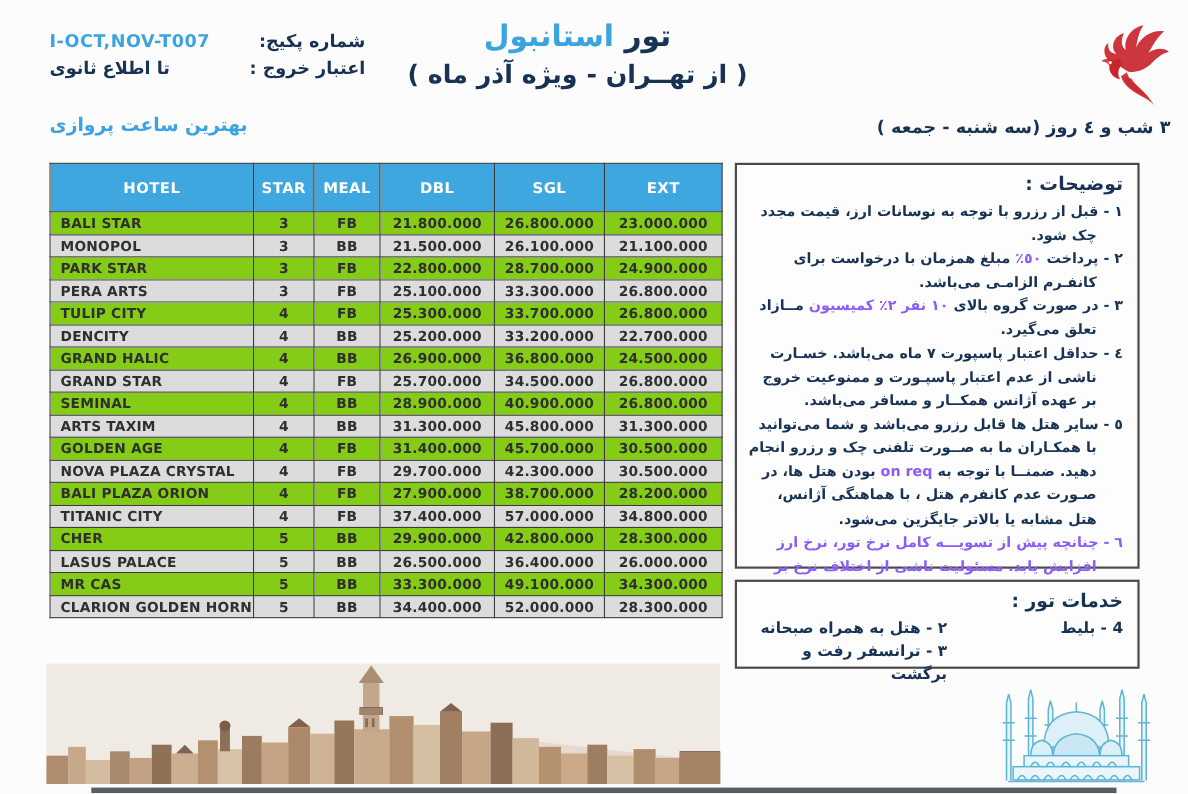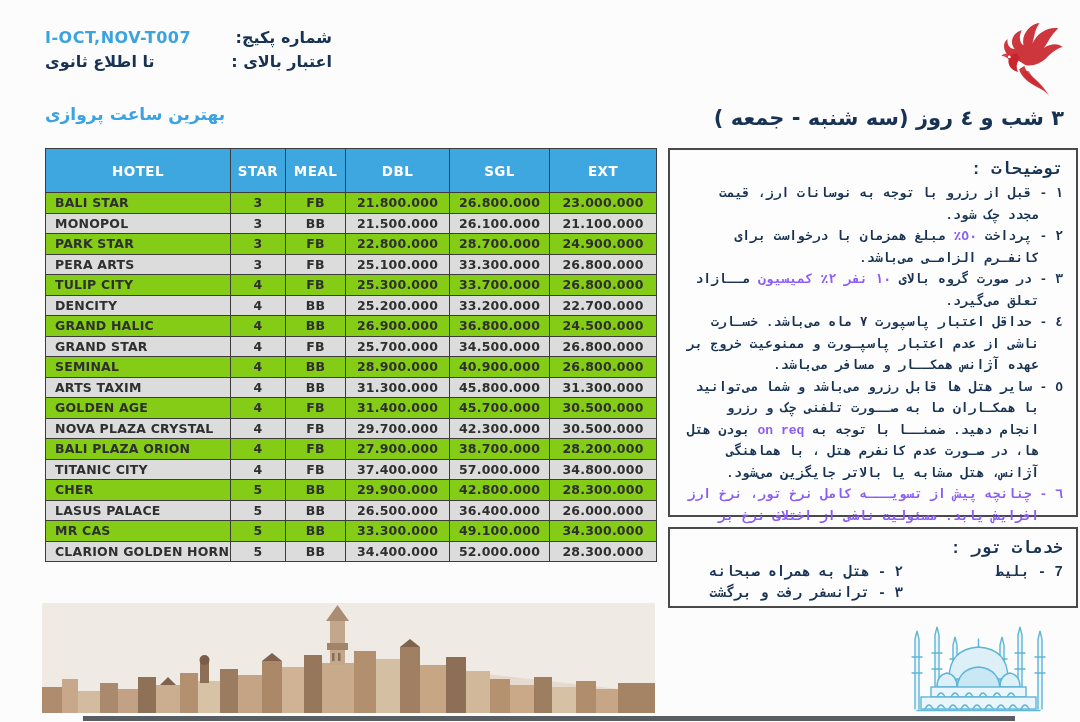--- a/index.html
+++ b/index.html
@@ -11,21 +11,21 @@
   
   .pkg-info { position:absolute; right:748px; left:45px; top:26px; direction:rtl; color:#173253; }
   .pkg-row { display:flex; justify-content:space-between; align-items:baseline; font-weight:bold; font-size:16px; line-height:24px; }
   .pkg-val-blue { color:#3ba3df; font-size:16px; letter-spacing:.5px; direction:ltr; }
   .pkg-val-dark { color:#173253; }
   .title-block { position:absolute; left:330px; width:390px; top:16px; text-align:center; direction:rtl; }
   .title-line1 { font-size:27px; font-weight:bold; color:#173253; line-height:36px; }
   .title-line1 .hl { color:#3ba3df; }
   .title-line2 { font-size:23px; font-weight:bold; color:#173253; line-height:32px; }
   .logo { position:absolute; left:988px; top:12px; width:80px; height:88px; }
-  .duration-note { position:absolute; right:16px; top:106px; direction:rtl; font-size:21px; font-weight:bold; color:#173253; }
+  .duration-note { position:absolute; right:16px; top:106px; direction:rtl; font-size:16px; font-weight:bold; color:#173253; }
   .best-flight { position:absolute; left:45px; top:104px; direction:rtl; font-size:17px; font-weight:bold; color:#3ba3df; }
 
   
   table.prices {
     position:absolute; left:45px; top:148px; width:611px;
     border-collapse:collapse; table-layout:fixed;
     font-size:12.5px; color:#2f2f2f;
   }
   table.prices th, table.prices td {
     border:1.6px solid #3c3c3c; height:20.5px; padding:0 4px;
@@ -33,21 +33,21 @@
   }
   table.prices th {
     background:#3fa7e0; color:#ffffff; height:44px; font-size:13.5px; letter-spacing:.4px;
   }
   table.prices td.hotel { text-align:left; padding-left:9px; }
   table.prices tr.odd td { background:#dcdcdc; }
   table.prices tr.even td { background:#84cc16; }
   .col-hotel{width:185px}.col-star{width:55px}.col-meal{width:60px}.col-dbl{width:104px}.col-sgl{width:100px}.col-ext{width:107px}
 
   
-  .panel { position:absolute; left:668px; width:410px; border:2px solid #4a4a4a; background:#fdfdfd; direction:rtl; padding:8px 13px 6px 10px;font-family:Liberation Mono, monospace; }
+  .panel { position:absolute; left:668px; width:368px; border:2px solid #4a4a4a; background:#fdfdfd; direction:rtl; padding:8px 13px 6px 10px; }
   .panel-notes { top:148px; height:369px; }
   .panel-services { top:527px; height:81px; }
   .panel h3 { font-size:17px; font-weight:bold; color:#173253; margin-bottom:4px; }
   .note-item { font-size:13px; font-weight:bold; color:#173253; line-height:21.5px; padding-right:24px; text-indent:-24px; }
   .seg-blue { color:#8b5cf6; }
   .services-line { display:flex; direction:rtl; font-size:14px; font-weight:bold; color:#173253; line-height:21px; }
   .svc-col1 { width:160px; flex:0 0 160px; }
 
   
   .photo { position:absolute; left:42px; top:603px; width:613px; height:110px; overflow:hidden; }
@@ -58,25 +58,32 @@
 <body>
 
 <div class="page">
 
   <div class="pkg-info">
     <div class="pkg-row">
       <span>شماره پکیج:</span>
       <span class="pkg-val-blue">I-OCT,NOV-T007</span>
     </div>
     <div class="pkg-row">
-      <span>اعتبار بالای :</span>
+      <span>اعتبار خروج :</span>
       <span class="pkg-val-dark">تا اطلاع ثانوی</span>
     </div>
   </div>
 
+  <div class="title-block">
+    <div class="title-line1">
+      <span>تور</span>
+      <span class="hl">استانبول</span>
+    </div>
+    <div class="title-line2">( از تهــران - ویژه آذر ماه )</div>
+  </div>
 
   <div class="logo">
     <svg viewBox="0 0 90 90" width="80" height="88" aria-hidden="true">
       <g fill="#c9252c">
         <path d="M34 50 C18 46 14 32 22 26 C21 33 25 37 30 37 C23 29 29 18 38 16 C34 24 36 31 40 33 C37 20 48 9 58 8 C52 16 52 25 50 31 C56 18 69 12 79 14 C71 21 67 30 63 36 C71 30 80 31 84 35 C76 37 70 43 66 47 C59 54 49 57 42 55 Z" opacity="0.92"></path>
         <path d="M33 42 C27 42 23 46 23 51 C23 57 28 62 34 63 C31 58 32 52 36 48 Z"></path>
         <path d="M26 44 C22 41 17 42 15 45 C19 45 22 47 24 50 Z" opacity="0.85"></path>
         <path d="M35 60 C37 68 44 74 55 80 C61 83 66 86 69 90 C64 82 59 76 52 70 C46 65 42 61 41 56 Z" opacity="0.9"></path>
         <path d="M38 62 C42 72 52 78 64 82 C56 76 50 70 46 62 Z" opacity="0.65"></path>
         <circle cx="24" cy="46" r="1.6" fill="#fff"></circle>
@@ -262,21 +269,21 @@
         <div class="note-item"><span>۳ - در صورت گروه بالای </span><span class="seg-blue">۱۰ نفر ۲٪ کمیسیون</span><span> مــازاد تعلق می‌گیرد.</span></div>
         <div class="note-item"><span>٤ - حداقل اعتبار پاسپورت ۷ ماه می‌باشد. خسـارت ناشی از عدم اعتبار پاسپـورت و ممنوعیت خروج بر عهده آژانس همکــار و مسافر می‌باشد.</span></div>
         <div class="note-item"><span>٥ - سایر هتل ها قابل رزرو می‌باشد و شما می‌توانید با همکـاران ما به صــورت تلفنی چک و رزرو انجام دهید. ضمنــا با توجه به </span><span class="seg-blue">on req</span><span> بودن هتل ها، در صـورت عدم کانفرم هتل ، با هماهنگی آژانس، هتل مشابه یا بالاتر جایگزین می‌شود.</span></div>
         <div class="note-item"><span class="seg-blue">٦ - چنانچه پیش از تسویـــه کامل نرخ تور، نرخ ارز افزایش یابد. مسئولیت ناشی از اختلاف نرخ بر عهده آژانس درخواست‌کننده خواهد بود.</span></div>
       </div>
   </div>
 
   <div class="panel panel-services">
     <h3>خدمات تور :</h3>
     <div class="services-line">
-      <span class="svc-col1">7 - بلیط</span>
+      <span class="svc-col1">4 - بلیط</span>
       <span>۲ - هتل به همراه صبحانه</span>
     </div>
     <div class="services-line">
       <span class="svc-col1"></span>
       <span>۳ - ترانسفر رفت و برگشت</span>
     </div>
   </div>
 
   <div class="photo">
     <svg viewBox="0 0 613 110" width="613" height="110" preserveAspectRatio="none" aria-hidden="true">

